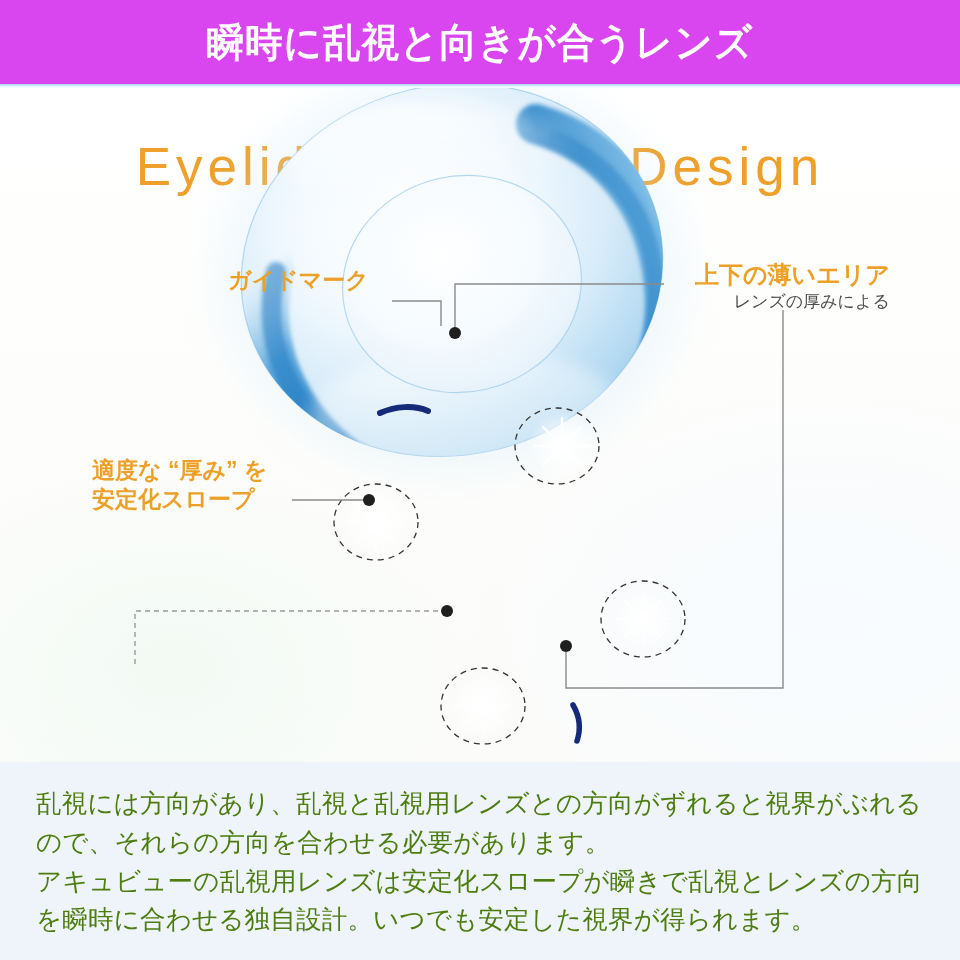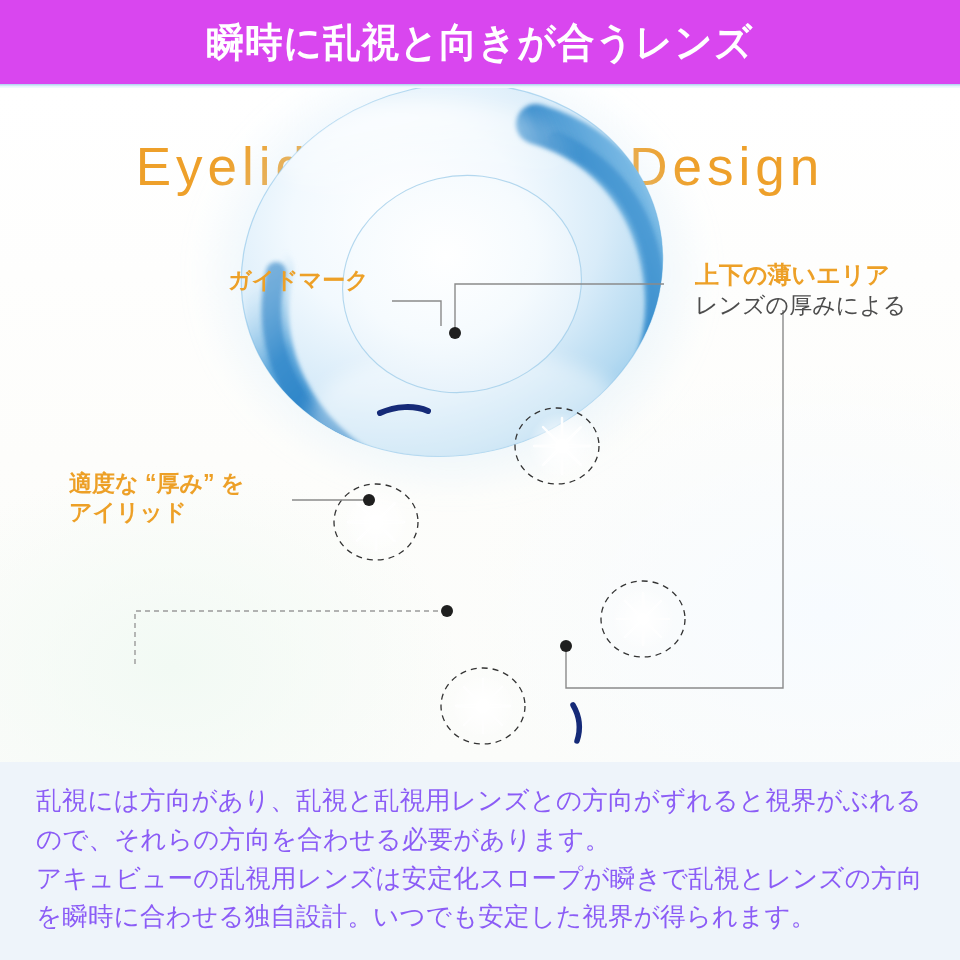--- a/index.html
+++ b/index.html
@@ -101,27 +101,28 @@
     color: #eda027;
     font-size: 23px;
     font-weight: 700;
     display: block;
   }
   .callout .headline.big {
     font-size: 24px;
   }
   .callout .subline {
     color: #4d4d4d;
-    font-size: 23px;
+    font-size: 17px;
     display: block;
+    text-align: right;
   }
 
   .callout-guide-mark   { left: 228px; top: 178px; }
   .callout-thin-area    { left: 674px; top: 172px; margin-left: 21px; }
-  .callout-thickness    { left: 69px;  top: 368px; margin-top: 13px; }
+  .callout-thickness    { left: 92px;  top: 368px; }
   .callout-slope        { left: 82px;  top: 545px; }
 
   
   .leaders {
     position: absolute;
     left: 0;
     top: 0;
     width: 960px;
     height: 674px;
     pointer-events: none;
@@ -132,26 +133,25 @@
     position: absolute;
     left: 0;
     top: 762px;
     width: 960px;
     height: 198px;
     background: #eef4fa;
     box-sizing: border-box;
     padding: 22px 32px 0 36px;
   }
   .bottom-text {
-    color: #8b5cf6;
+    color: #4d7c0f;
     font-size: 25.5px;
     line-height: 1.52;
     letter-spacing: 0.2px;
     white-space: pre-line;
-    font-family: Liberation Mono, monospace;
   }
 </style>
 </head>
 <body>
 
 <div id="page">
 
   <div class="header-banner">
     <div class="header-title">瞬時に乱視と向きが合うレンズ</div>
   </div>
@@ -321,21 +321,21 @@
       <span class="headline">ガイドマーク</span>
     </div>
 
     <div class="callout callout-thin-area">
       <span class="headline big">上下の薄いエリア</span>
       <span class="subline">レンズの厚みによる</span>
     </div>
 
     <div class="callout callout-thickness">
       <span class="headline">適度な “厚み” を</span>
-      <span class="headline">アイリッド</span>
+      <span class="headline">安定化スロープ</span>
     </div>
 
 
   </div>
 
   <div class="bottom-panel">
     <div class="bottom-text">乱視には方向があり、乱視と乱視用レンズとの方向がずれると視界がぶれるので、それらの方向を合わせる必要があります。
 アキュビューの乱視用レンズは安定化スロープが瞬きで乱視とレンズの方向を瞬時に合わせる独自設計。いつでも安定した視界が得られます。</div>
   </div>
 

